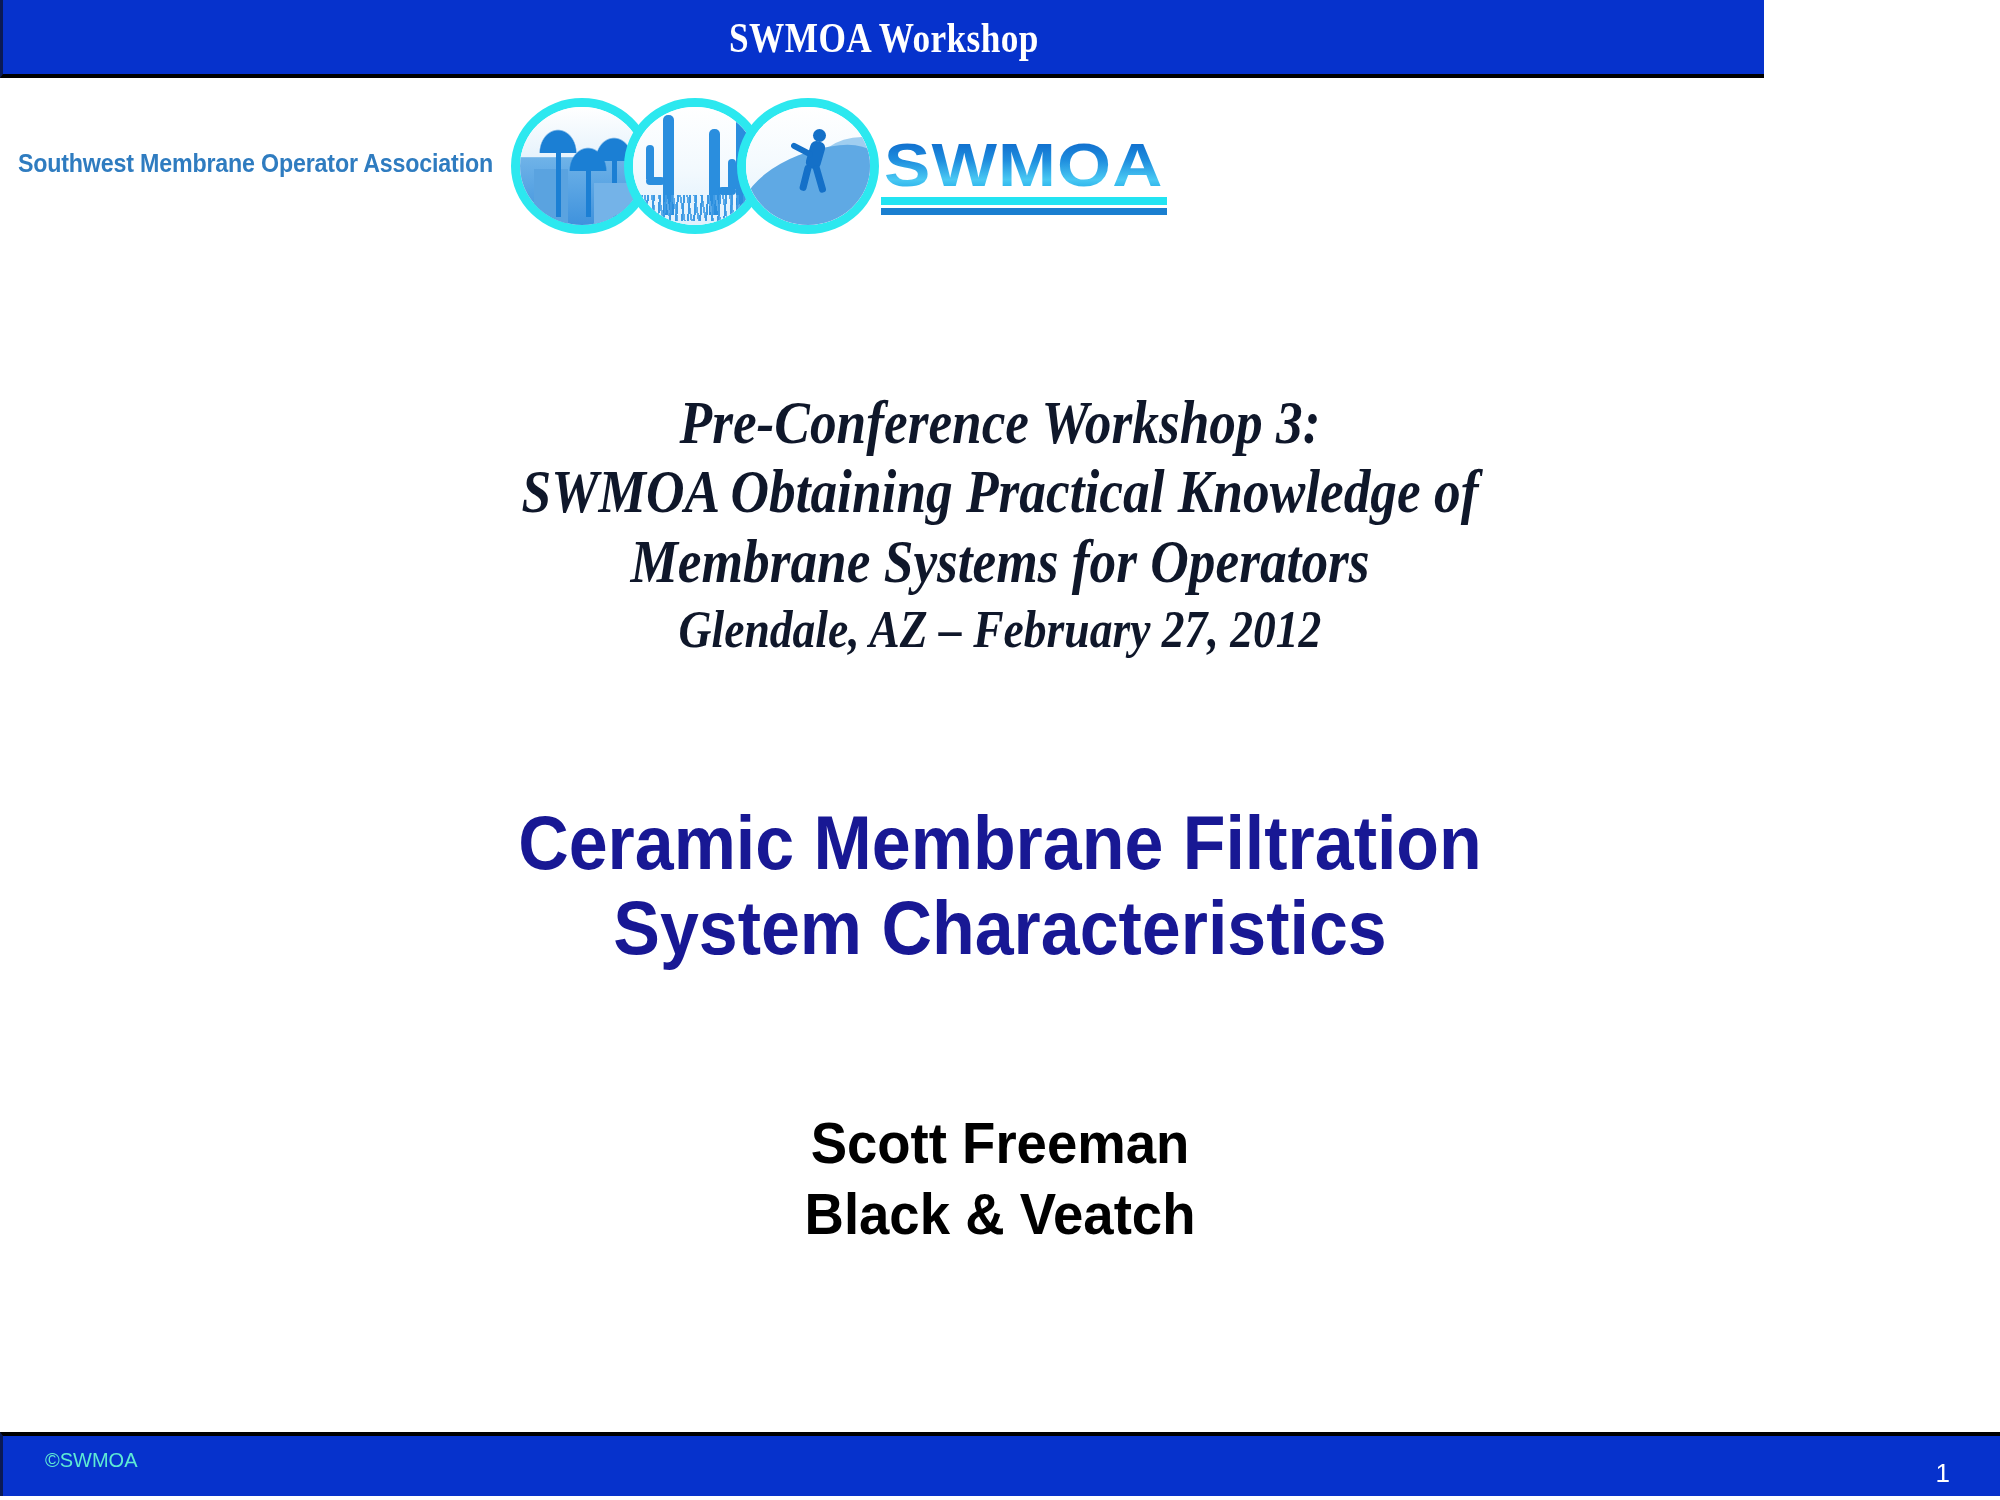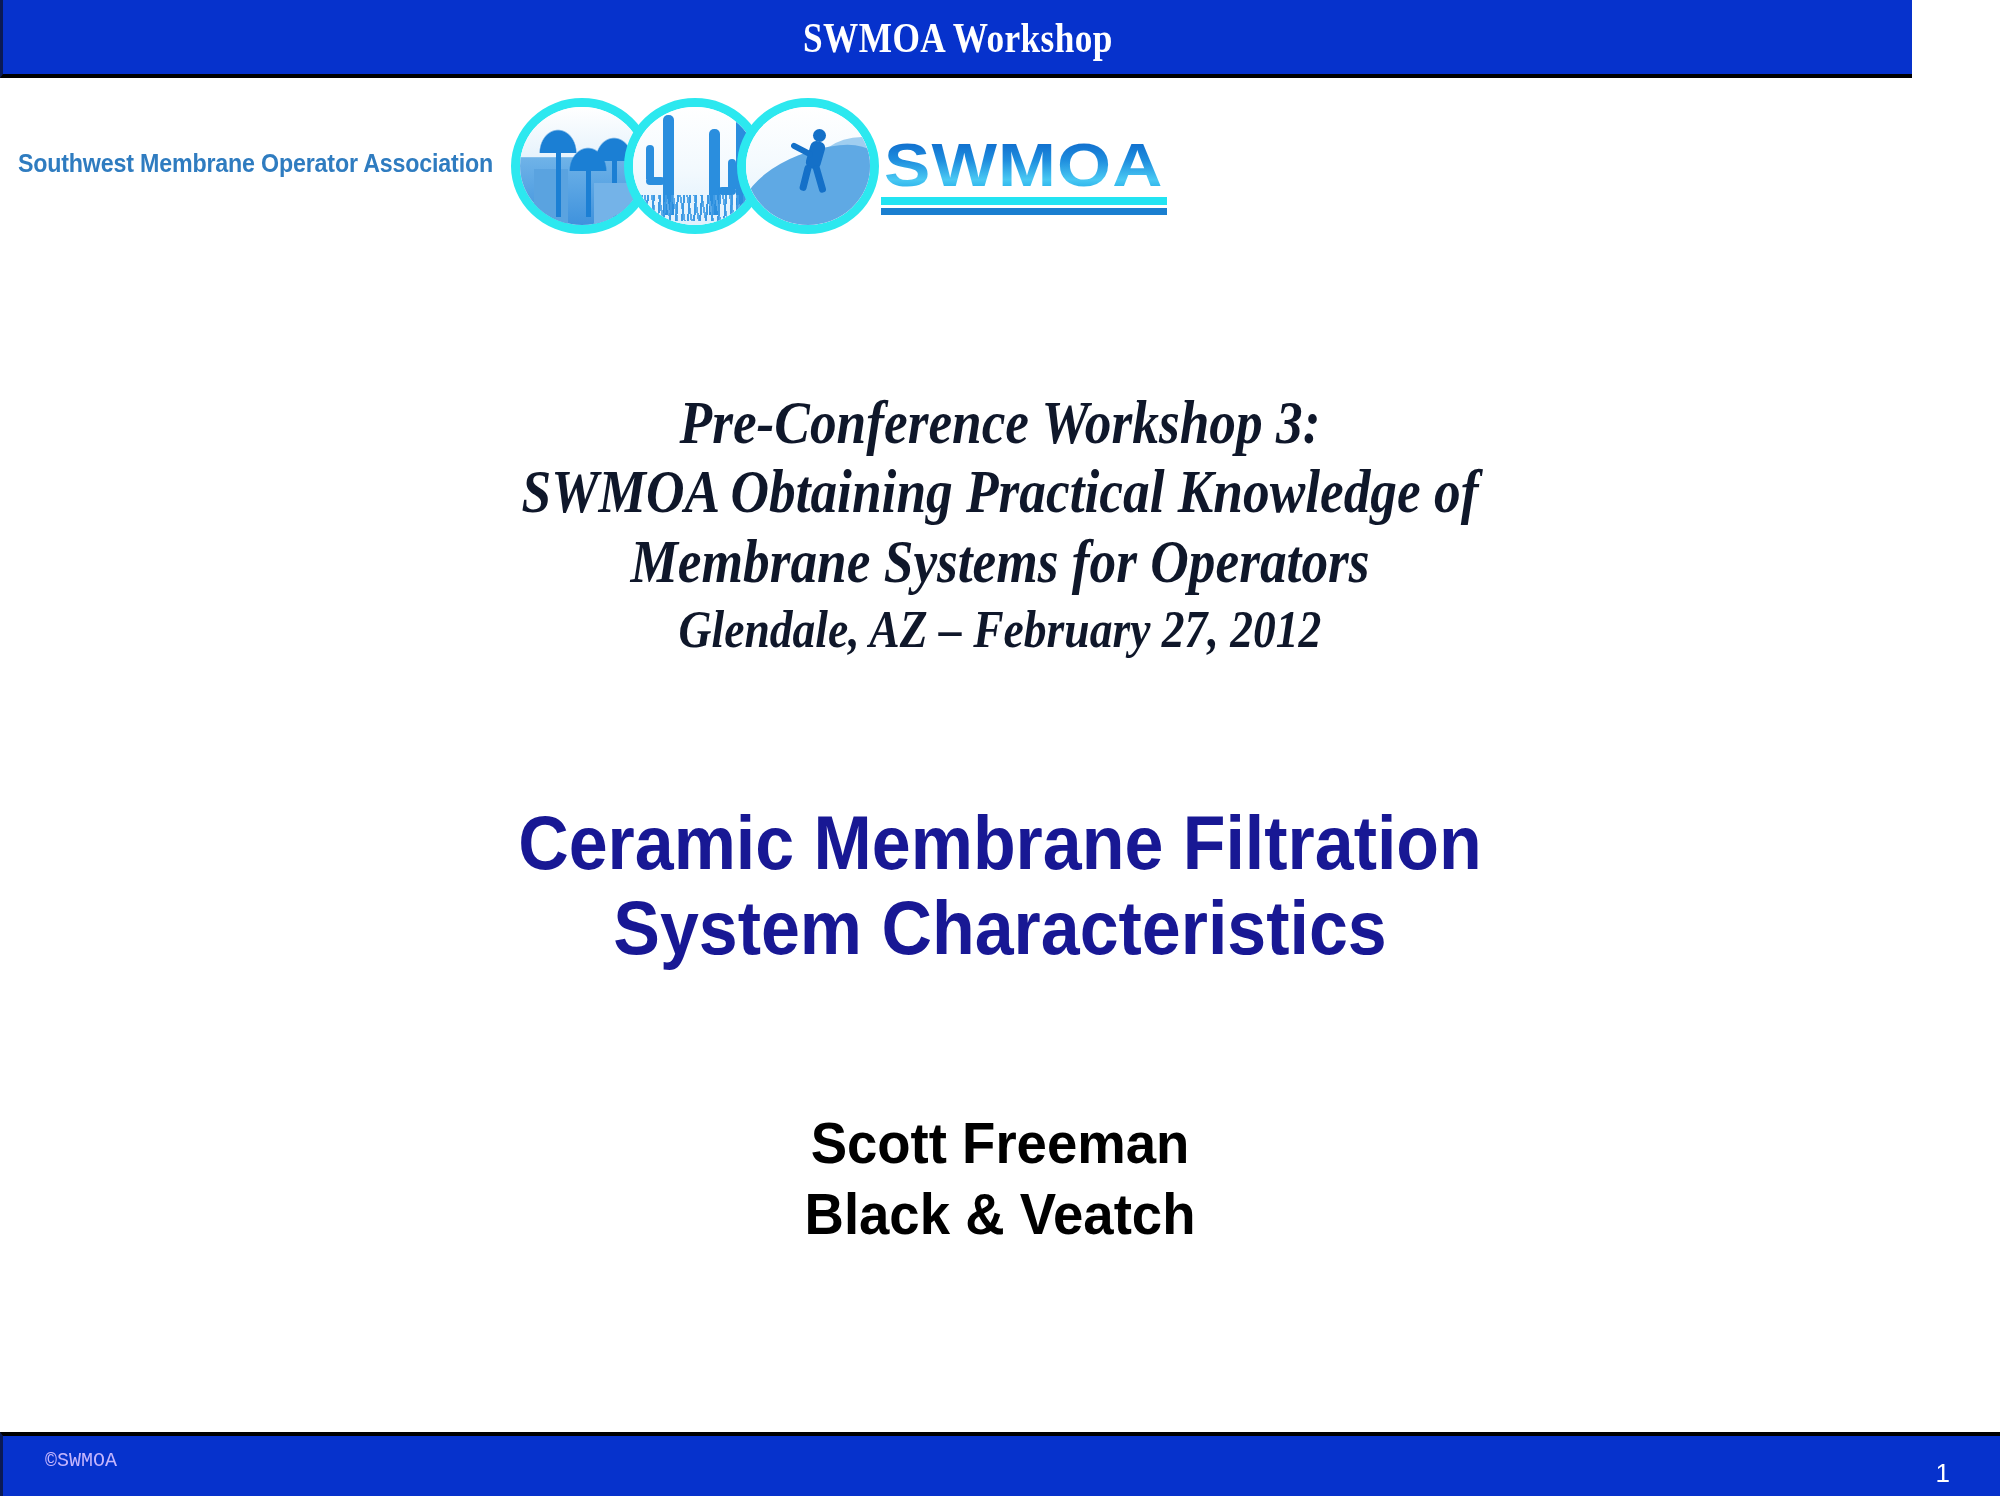--- a/index.html
+++ b/index.html
@@ -20,21 +20,21 @@
     position: absolute;
     inset: 0;
     background: #ffffff;
   }
 
   
   .header-bar {
     position: absolute;
     left: 0;
     top: 0;
-    width: 1912px;
+    width: 1764px;
     height: 78px;
     background: #0632cc;
     border-bottom: 4px solid #000000;
     border-left: 3px solid #0a1a55;
     box-sizing: border-box;
     display: flex;
     align-items: center;
     justify-content: center;
   }
   .header-title {
@@ -298,22 +298,22 @@
     background: #0632cc;
     border-top: 4px solid #000000;
     border-left: 3px solid #0a1a55;
     box-sizing: border-box;
   }
   .footer-copyright {
     position: absolute;
     left: 42px;
     top: 13px;
     font-size: 20px;
-    color: #c4b5fd;
-    font-family: Liberation Mono, monospace;
+    color: #5eead4;
+    font-family: Liberation Sans, sans-serif;
   }
   .footer-pagenum {
     position: absolute;
     right: 50px;
     top: 22px;
     font-size: 26px;
     color: #ffffff;
     font-family: "Liberation Sans", sans-serif;
   }
 </style>

